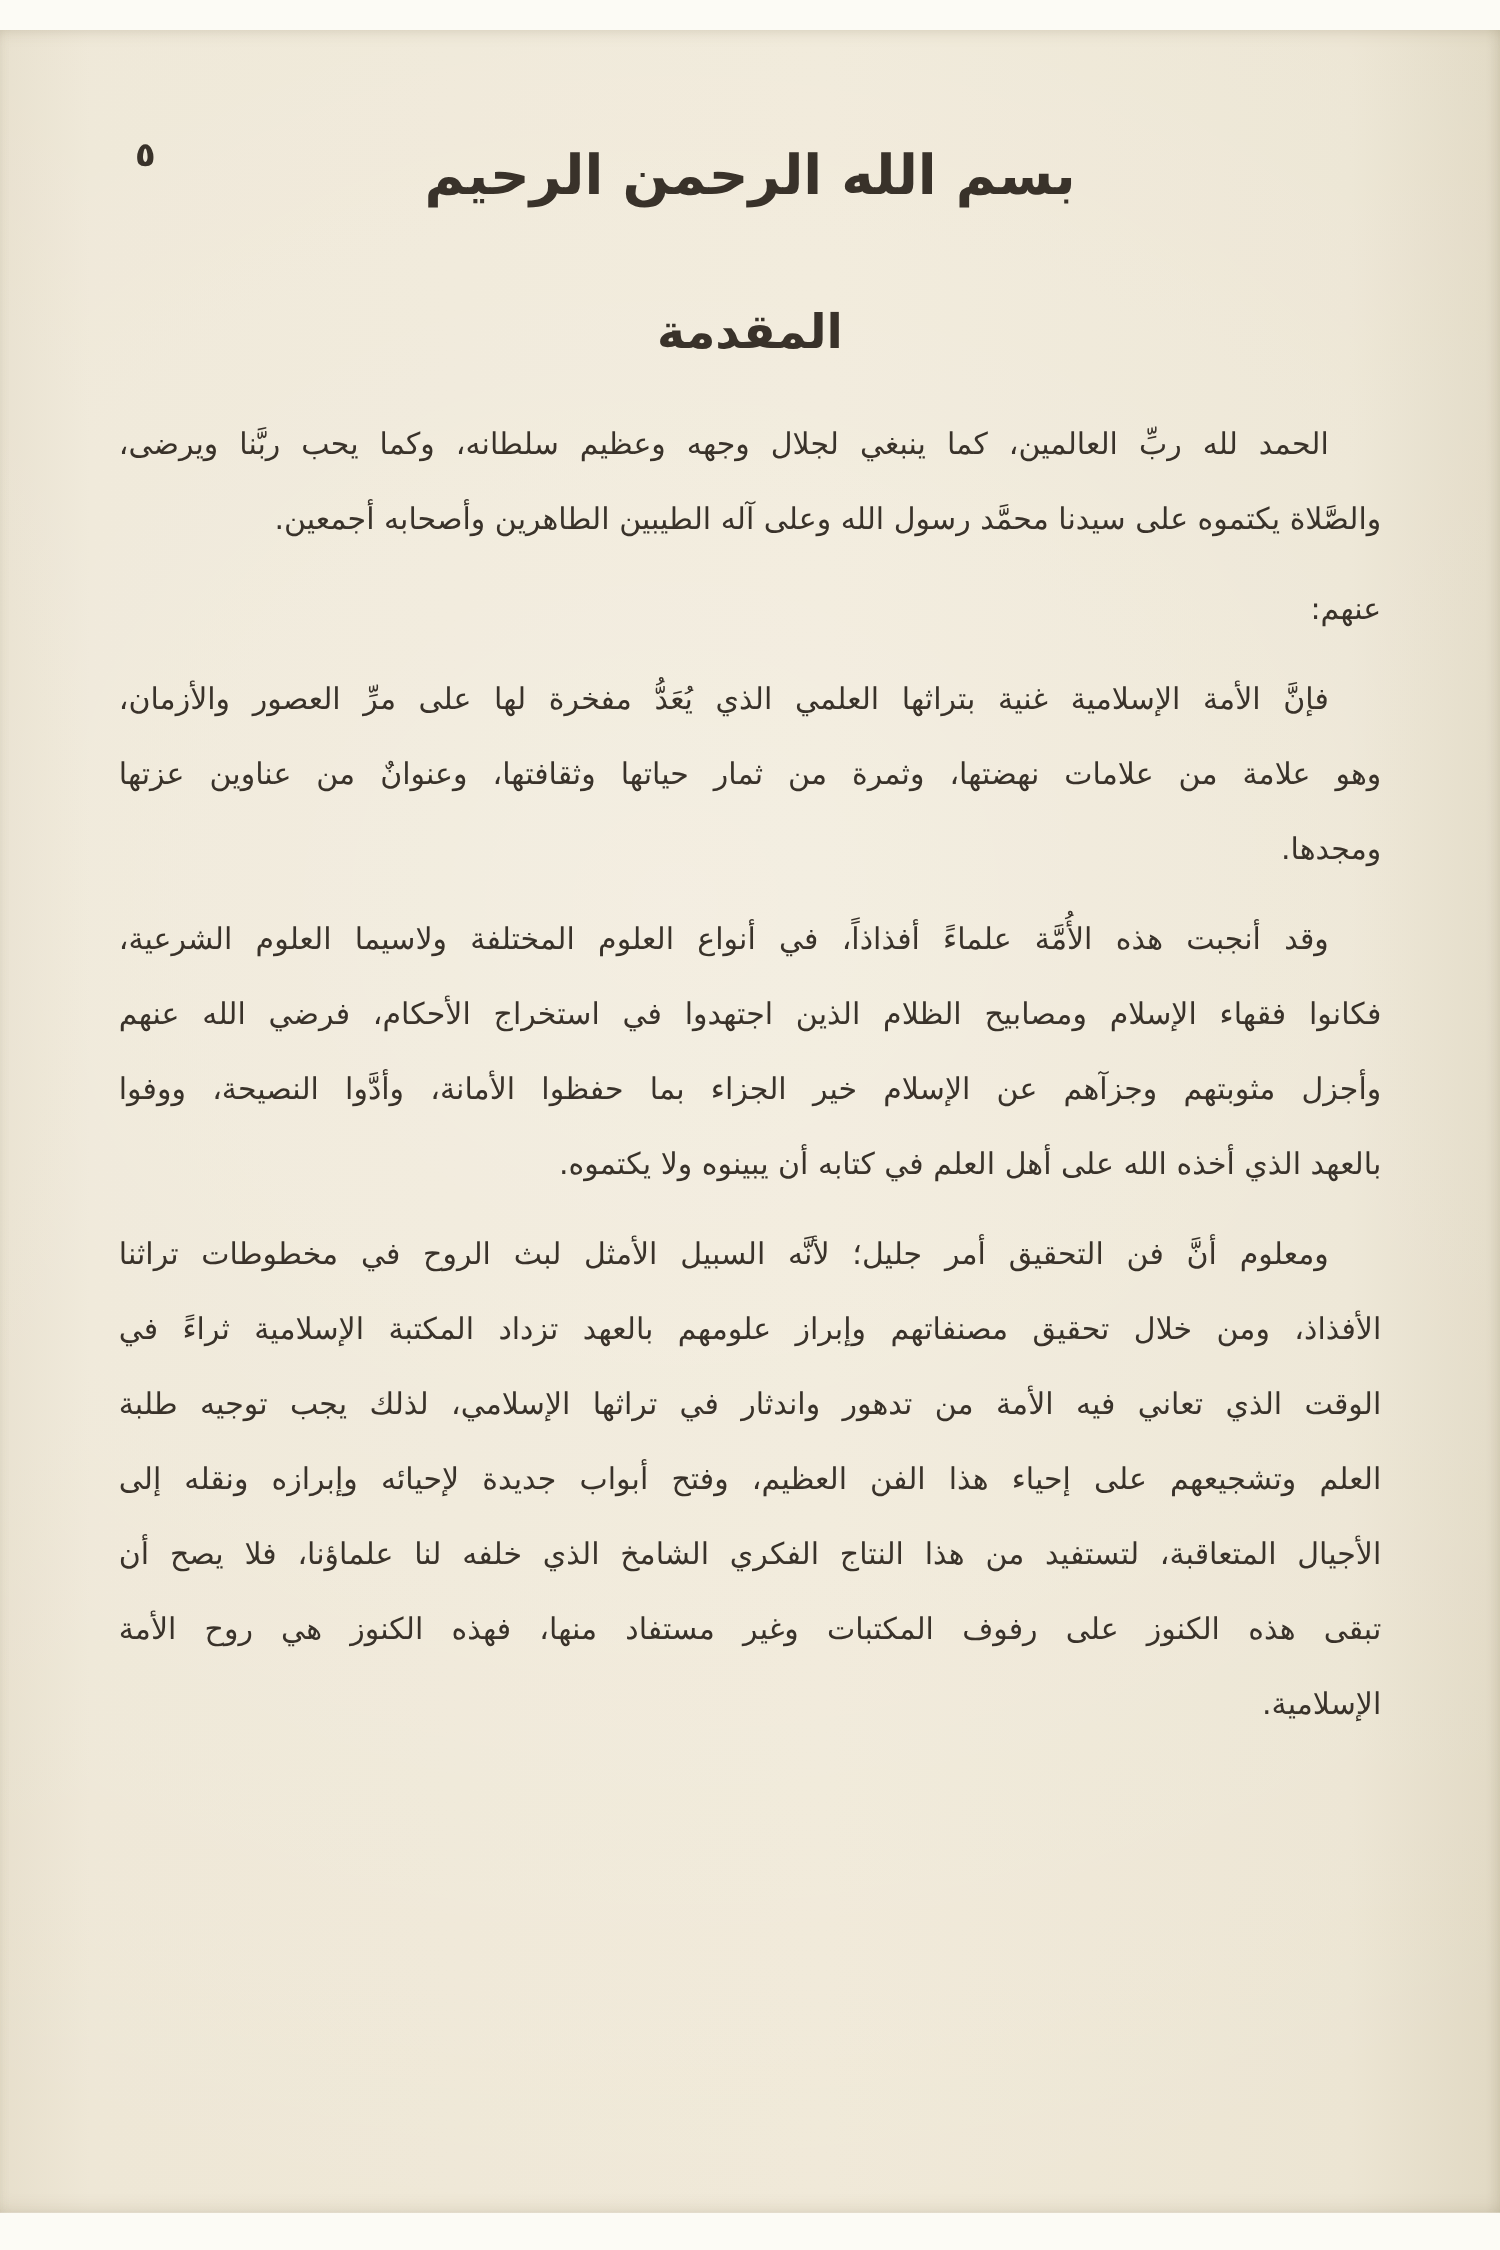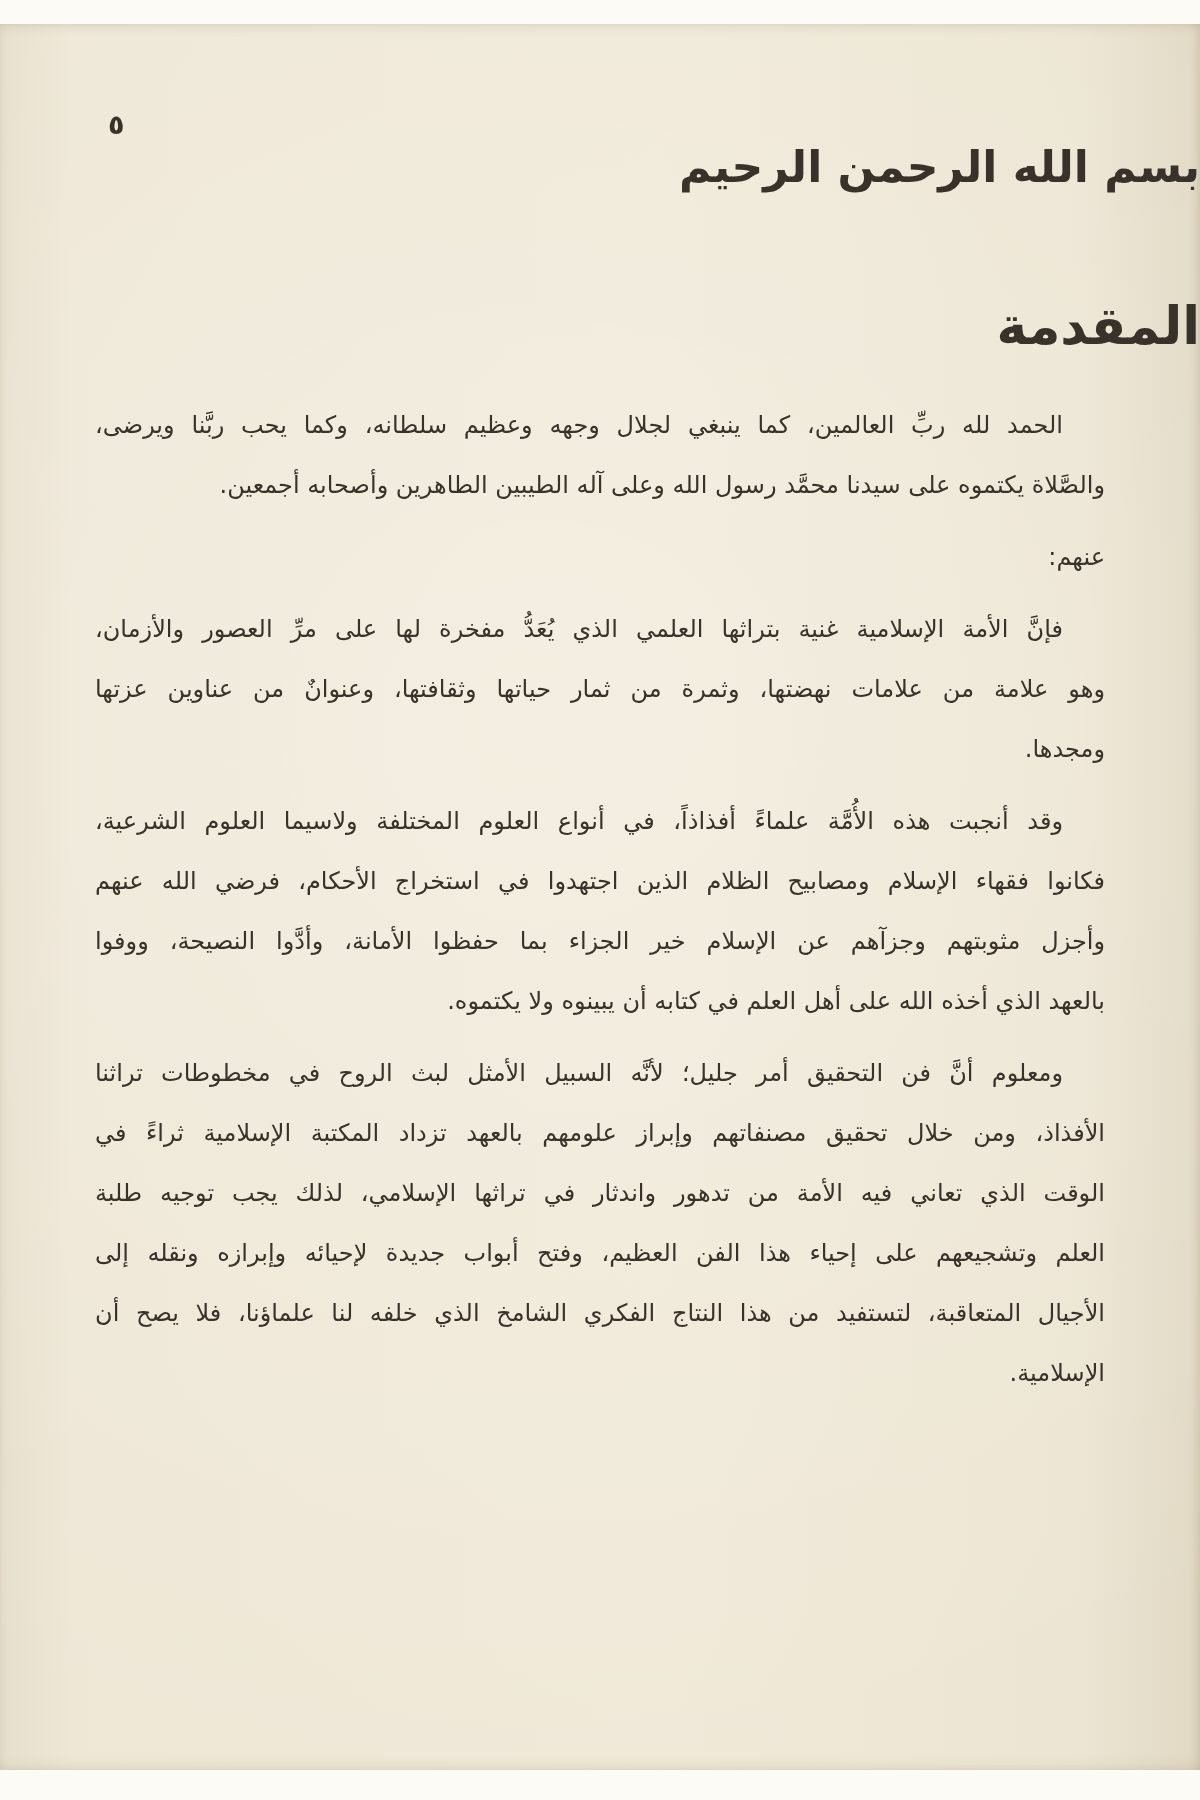--- a/index.html
+++ b/index.html
@@ -31,29 +31,30 @@
   .page-number {
     position: absolute;
     top: 85px;
     left: 108px;
     font-size: 27px;
     font-weight: bold;
     direction: rtl;
   }
   .basmala {
     margin: 0;
-    padding-top: 112px;
+    padding-top: 86px;
+    text-align: center;
     font-size: 44px;
     font-weight: bold;
     line-height: 1.4;
   }
   .heading {
-    margin: 96px 0 0;
-    text-align: right;
-    font-size: 52px;
+    margin: 70px 0 0;
+    text-align: center;
+    font-size: 38px;
     font-weight: bold;
     line-height: 1.25;
   }
   .text-block {
     margin: 36px 95px 0;
     font-size: 24px;
   }
   .para {
     margin: 0 0 12px;
   }
@@ -99,16 +100,17 @@
         <div class="line">فكانوا فقهاء الإسلام ومصابيح الظلام الذين اجتهدوا في استخراج الأحكام، فرضي الله عنهم</div>
         <div class="line">وأجزل مثوبتهم وجزآهم عن الإسلام خير الجزاء بما حفظوا الأمانة، وأدَّوا النصيحة، ووفوا</div>
         <div class="line last">بالعهد الذي أخذه الله على أهل العلم في كتابه أن يبينوه ولا يكتموه.</div>
       </div>
       <div class="para indent">
         <div class="line">ومعلوم أنَّ فن التحقيق أمر جليل؛ لأنَّه السبيل الأمثل لبث الروح في مخطوطات تراثنا</div>
         <div class="line">الأفذاذ، ومن خلال تحقيق مصنفاتهم وإبراز علومهم بالعهد تزداد المكتبة الإسلامية ثراءً في</div>
         <div class="line">الوقت الذي تعاني فيه الأمة من تدهور واندثار في تراثها الإسلامي، لذلك يجب توجيه طلبة</div>
         <div class="line">العلم وتشجيعهم على إحياء هذا الفن العظيم، وفتح أبواب جديدة لإحيائه وإبرازه ونقله إلى</div>
         <div class="line">الأجيال المتعاقبة، لتستفيد من هذا النتاج الفكري الشامخ الذي خلفه لنا علماؤنا، فلا يصح أن</div>
+        <div class="line">تبقى هذه الكنوز على رفوف المكتبات وغير مستفاد منها، فهذه الكنوز هي روح الأمة</div>
         <div class="line last">الإسلامية.</div>
       </div>
     </div>
 </div>
 
 </body></html>

